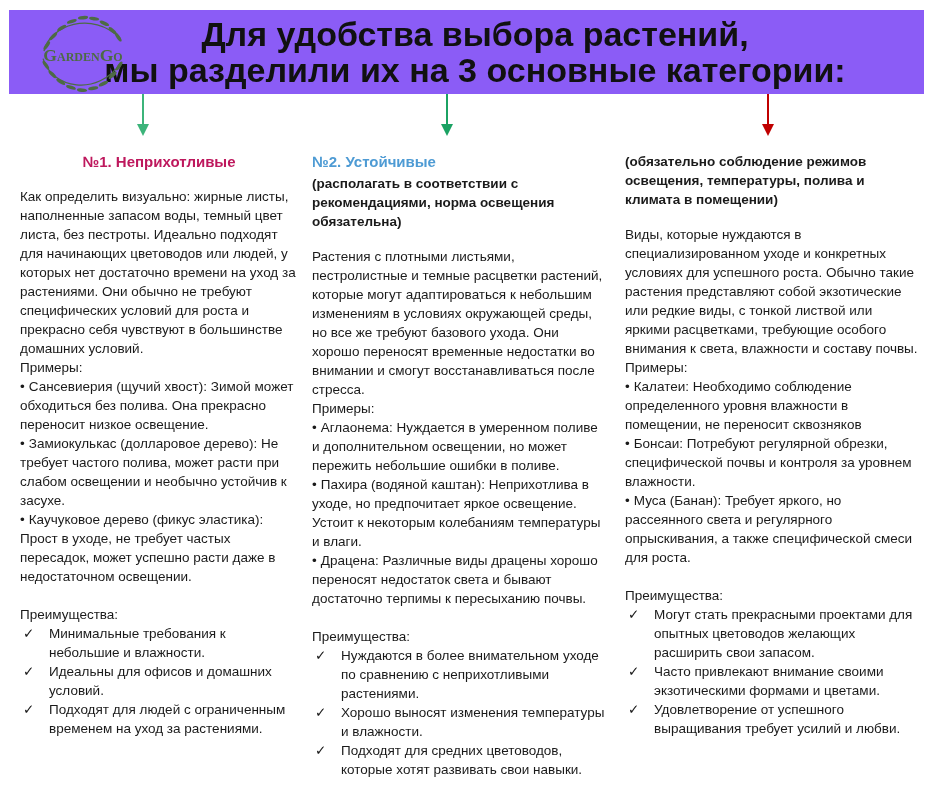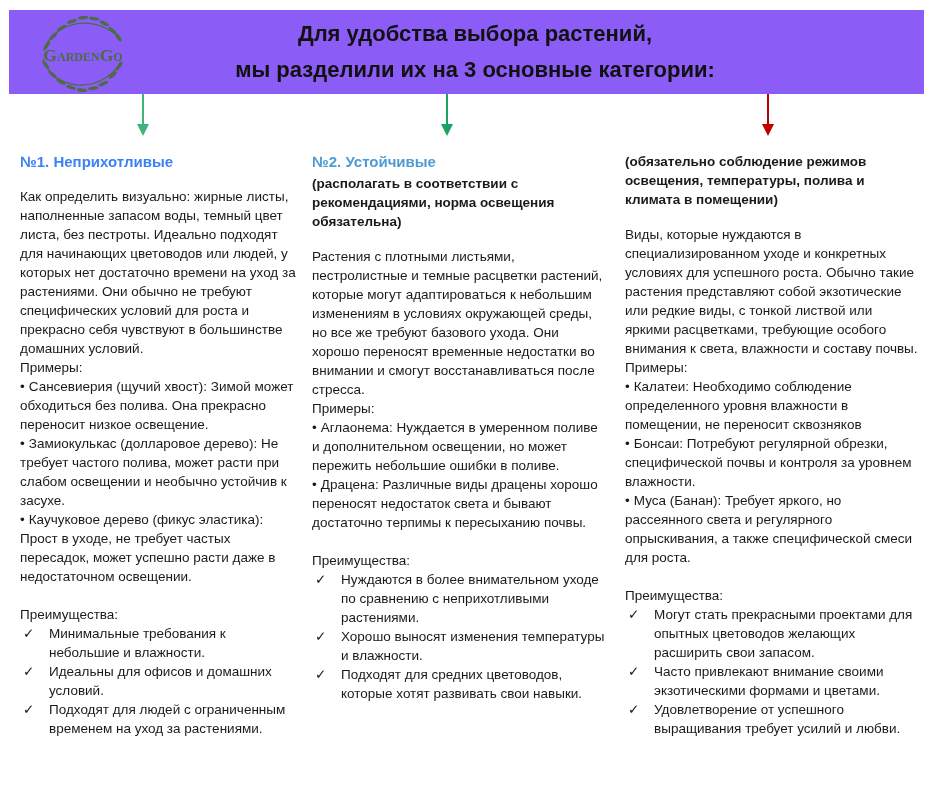--- a/index.html
+++ b/index.html
@@ -16,39 +16,39 @@
     position:absolute;left:22px;top:-4px;width:104px;height:94px;
   }
   .logo svg{width:104px;height:94px;}
   .logo-text{
     font-family:"Liberation Serif",serif;font-variant:small-caps;font-weight:bold;
     fill:#4d6b44;font-size:19px;
   }
   .wreath{stroke:#4d6b44;stroke-width:1.4;fill:none;}
   .leaf{fill:#4d6b44;}
   .title-wrap{
-    flex:1;text-align:center;font-size:22px;font-weight:bold;line-height:36px;
+    flex:1;text-align:center;font-size:34px;font-weight:bold;line-height:36px;
     color:#111;padding-left:17px;
   }
   
   .arrow{position:absolute;top:94px;display:flex;flex-direction:column;align-items:center;width:12px;}
   .arrow .stem{width:2px;height:30px;}
   .arrow .head{width:0;height:0;border-left:6px solid transparent;border-right:6px solid transparent;border-top:12px solid;}
   .arrow.g1 .stem{background:#3cb47a;} .arrow.g1 .head{border-top-color:#3cb47a;}
   .arrow.g2 .stem{background:#1ba263;} .arrow.g2 .head{border-top-color:#1ba263;}
   .arrow.r3 .stem{background:#c00000;} .arrow.r3 .head{border-top-color:#c00000;}
   #arrow1{left:137px;} #arrow2{left:441px;} #arrow3{left:762px;}
   
   .cols{position:absolute;left:20px;top:152px;display:flex;}
   .col{font-size:13.5px;line-height:19px;}
   .col-1{width:278px;margin-right:14px;}
   .col-2{width:296px;margin-right:17px;}
   .col-3{width:295px;}
   .cat-title{font-size:15px;font-weight:bold;margin:0 0 3px 0;}
-  .c1{color:#3b82f6;} .c2{color:#4e9bd4;} .c3{color:#c00000;}
+  .c1{color:#be185d;text-align:center;} .c2{color:#4e9bd4;} .c3{color:#c00000;}
   .cat-sub{font-weight:bold;margin:0;}
   .desc{margin:16px 0 0 0;}
   .label{margin:0;}
   .example{margin:0;}
   .bullet{margin-right:4px;}
   .adv-label{margin-top:19px;}
   .advantage{display:flex;}
   .check{flex:0 0 26px;width:26px;padding-left:3px;font-family:"DejaVu Sans",sans-serif;}
   .adv-text{flex:1;}
 </style>
@@ -129,20 +129,21 @@
           <span class="adv-text">Подходят для людей с ограниченным временем на уход за растениями.</span>
         </div>
     </div>
 
     <div class="col col-2">
       <p class="cat-title c2">№2. Устойчивые</p>
       <p class="cat-sub">(располагать в соответствии с рекомендациями, норма освещения обязательна)</p>
       <p class="desc">Растения с плотными листьями, пестролистные и темные расцветки растений, которые могут адаптироваться к небольшим изменениям в условиях окружающей среды, но все же требуют базового ухода. Они хорошо переносят временные недостатки во внимании и смогут восстанавливаться после стресса.</p>
       <p class="label">Примеры:</p>
       <p class="example"><span class="bullet">•</span><span>Аглаонема: Нуждается в умеренном поливе и дополнительном освещении, но может пережить небольшие ошибки в поливе.</span></p>
+      <p class="example"><span class="bullet">•</span><span>Пахира (водяной каштан): Неприхотлива в уходе, но предпочитает яркое освещение. Устоит к некоторым колебаниям температуры и влаги.</span></p>
       <p class="example"><span class="bullet">•</span><span>Драцена: Различные виды драцены хорошо переносят недостаток света и бывают достаточно терпимы к пересыханию почвы.</span></p>
       <p class="label adv-label">Преимущества:</p>
       <div class="advantage">
           <span class="check">✓</span>
           <span class="adv-text">Нуждаются в более внимательном уходе по сравнению с неприхотливыми растениями.</span>
         </div>
       <div class="advantage">
           <span class="check">✓</span>
           <span class="adv-text">Хорошо выносят изменения температуры и влажности.</span>
         </div>

